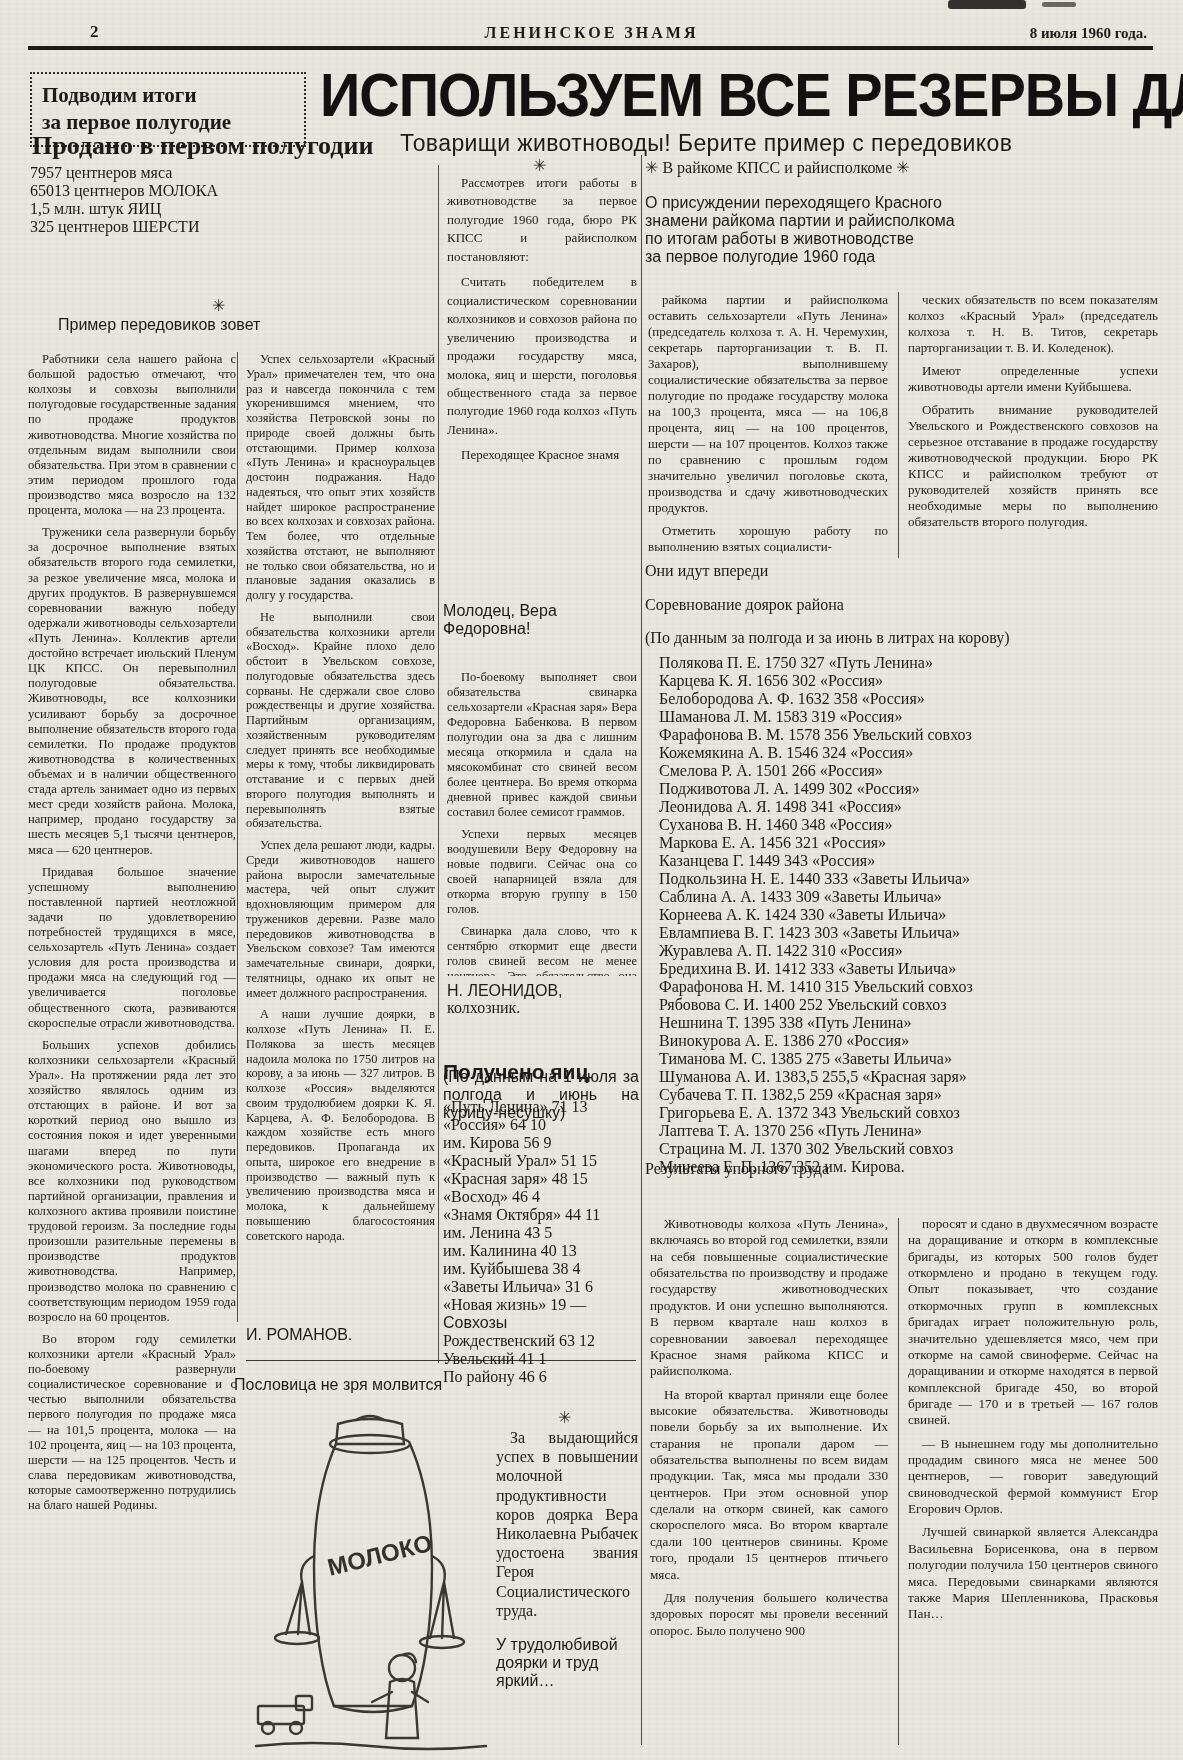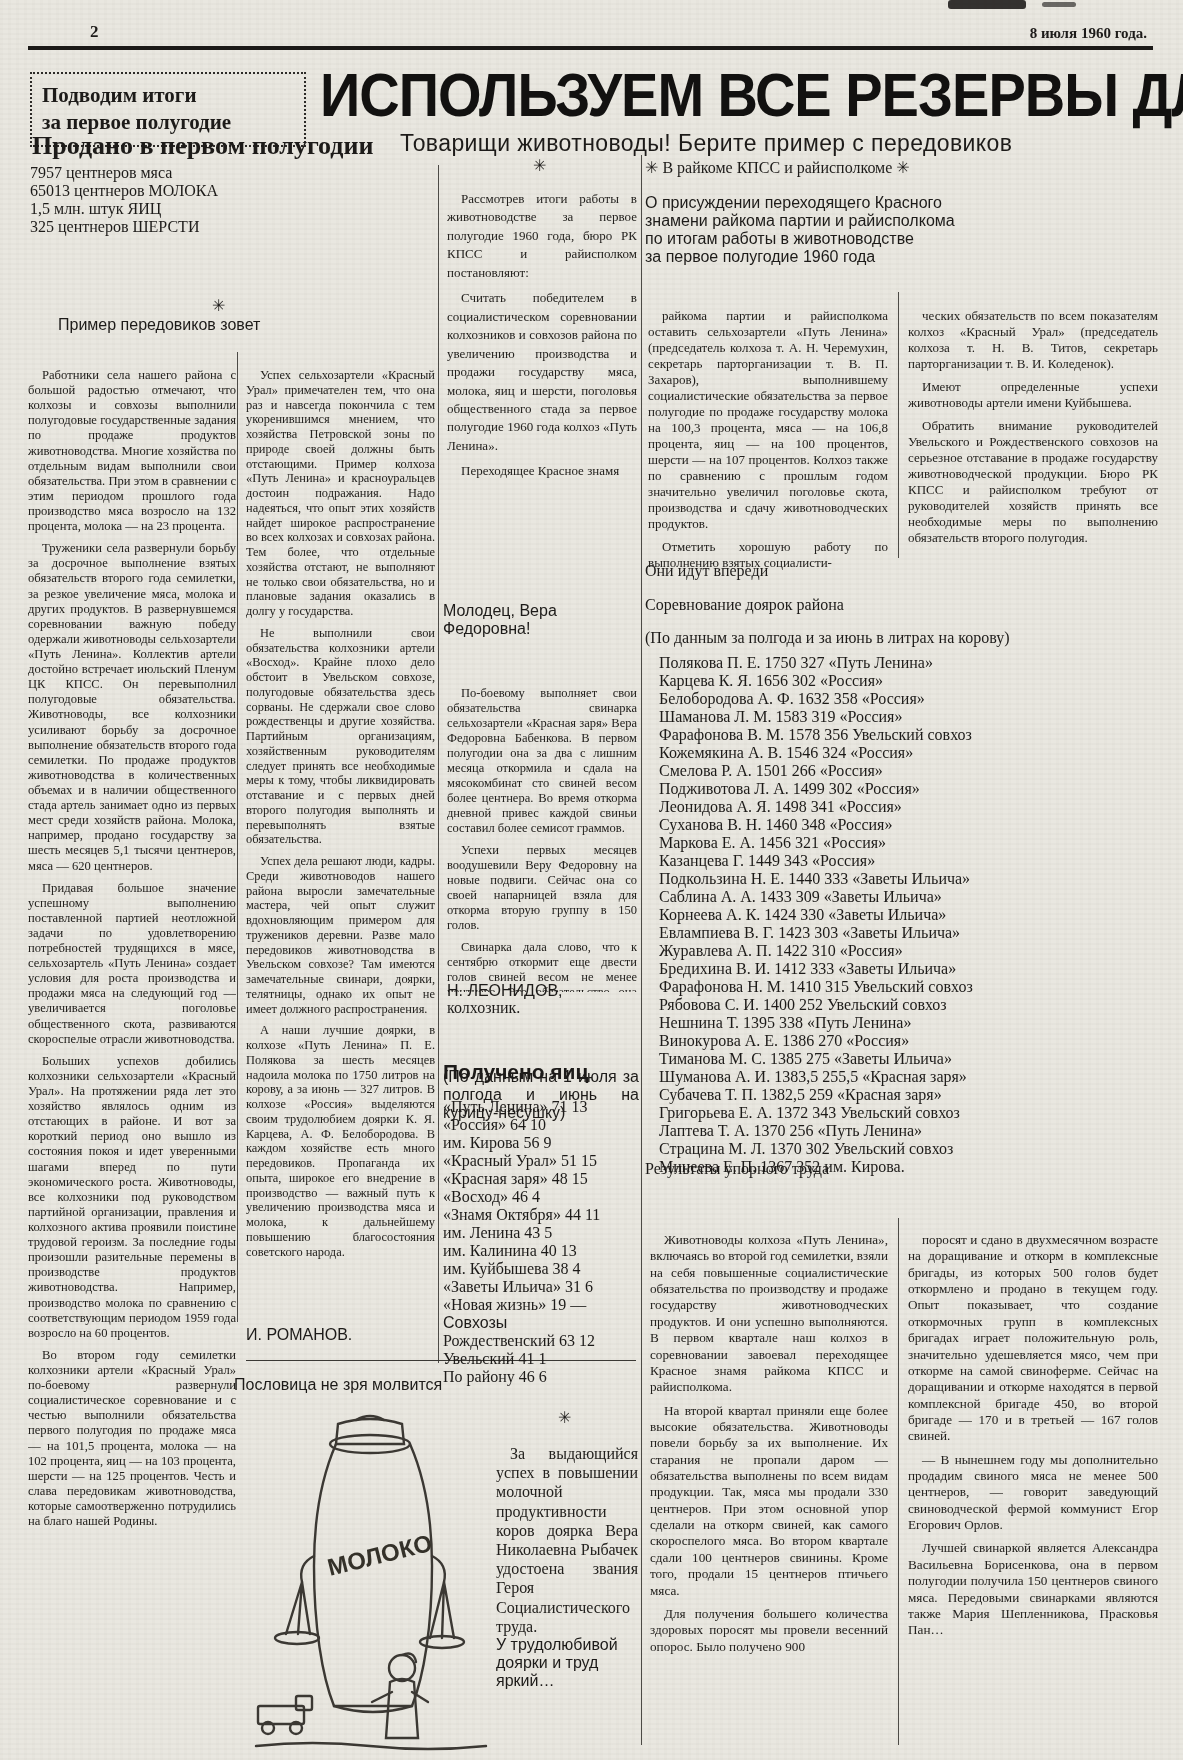--- a/index.html
+++ b/index.html
@@ -12,39 +12,40 @@
     font-family:"Liberation Serif","DejaVu Serif",serif;}
   .abs{position:absolute;}
   .sans{font-family:"Liberation Sans","DejaVu Sans",sans-serif;}
   .just{text-align:justify;}
   .center{text-align:left;}
   .b{font-weight:bold;}
   .rule{background:#1c1a18;}
   .vrule{position:absolute;width:1px;background:#4c4a46;}
   .smudge{position:absolute;background:#141210;border-radius:3px;}
   .textcol p{margin:0 0 7px 0;text-indent:14px;}
-  .textcol{line-height:1.2;overflow:hidden;color:#23211e;margin-top:16px;}
+  .textcol{line-height:1.2;overflow:hidden;color:#23211e;}
   
   .m-num{font-size:17px;font-weight:bold;}
   .m-title{font-size:16px;font-weight:bold;letter-spacing:3px;}
   .m-date{font-size:15px;font-weight:bold;}
   
   .sumbox{border:2px dotted #2c2a27;padding:8px 10px;font-weight:bold;font-size:21px;line-height:1.3;}
   
   .banner{font-weight:bold;font-size:56px;letter-spacing:-1px;white-space:nowrap;color:#121110;transform:scaleY(1.08);transform-origin:top left;}
   .soldhdr{font-size:26px;font-weight:bold;}</style>
 </head>
 <body>
 
 <div class="page">
 
   <div class="smudge" style="left:948px;top:0;width:78px;height:9px;opacity:.85"></div>
   <div class="smudge" style="left:1042px;top:2px;width:34px;height:5px;opacity:.6"></div>
 
   <div class="abs m-num" style="left:90px;top:22px">2</div>
+  <div class="abs m-title" style="left:0;right:0;top:24px;text-align:center">ЛЕНИНСКОЕ ЗНАМЯ</div>
   <div class="abs m-date" style="right:36px;top:25px">8 июля 1960 года.</div>
   <div class="abs rule" style="left:28px;right:30px;top:46px;height:4px"></div>
 
   <div class="abs sumbox" style="left:30px;top:72px;width:252px">
     <div>Подводим итоги</div>
     <div>за первое полугодие</div>
   </div>
   <div class="abs banner sans" style="left:320px;top:60px">ИСПОЛЬЗУЕМ ВСЕ РЕЗЕРВЫ ДЛЯ</div>
 
   <div class="abs soldhdr" style="left:32px;top:131px">Продано в первом полугодии</div>

